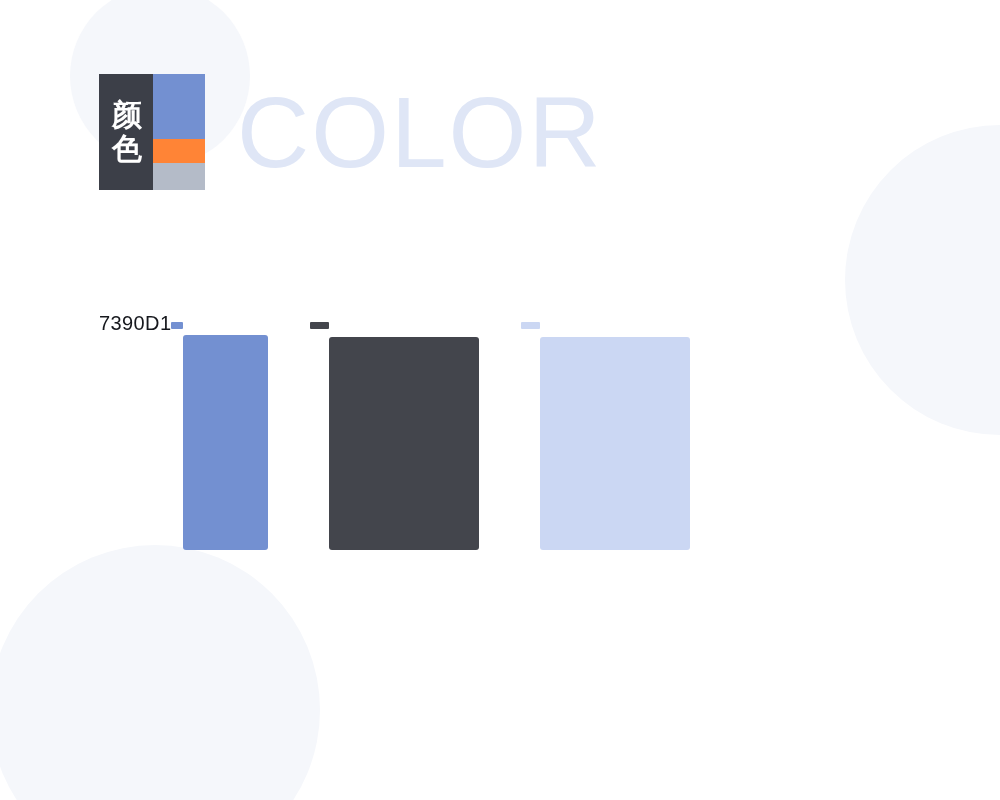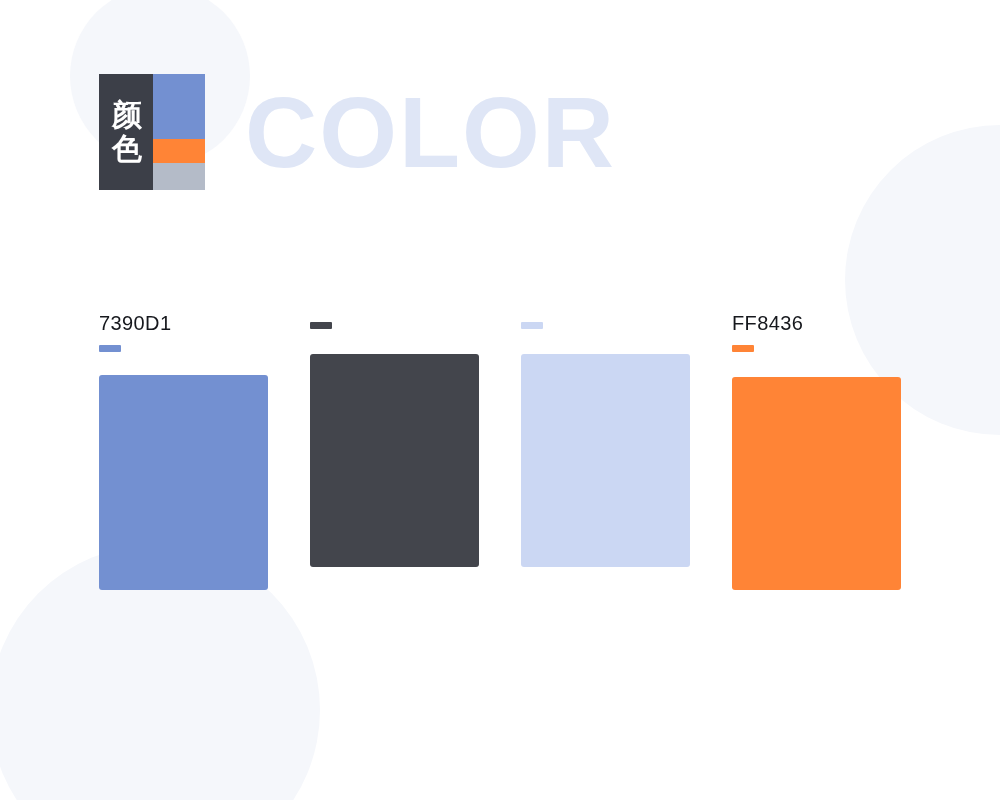--- a/index.html
+++ b/index.html
@@ -93,43 +93,43 @@
     width: 52px;
     height: 116px;
     display: flex;
     flex-direction: column;
   }
   .logo-band-1 { flex: 0 0 56%; background: #7390D1; }
   .logo-band-2 { flex: 0 0 21%; background: #FF8436; }
   .logo-band-3 { flex: 1 1 auto; background: #B4BBC8; }
 
   .brand-title {
-    margin-left: 40px;
+    margin-left: 32px;
     font-size: 100px;
     line-height: 100px;
-    font-weight: 700;
+    font-weight: 400;
     letter-spacing: 2px;
     color: #dfe6f6;
     white-space: nowrap;
     user-select: none;
   }
 
   
   .swatch-grid {
     position: absolute;
     left: 99px;
     top: 312px;
     width: 820px;
     display: flex;
   }
   .swatch-col {
     width: 169px;
     margin-right: 42px;
     display: flex;
-    flex-direction: column;
+    flex-direction: row;
   }
   .swatch-col:last-child { margin-right: 0; }
 
   .swatch-hex {
     font-size: 20px;
     line-height: 23px;
     color: #16181d;
     letter-spacing: 0.4px;
     font-weight: 400;
   }
@@ -187,20 +187,15 @@
     <div class="swatch-col">
       <div class="swatch-rule" style="background: rgb(67, 69, 76);"></div>
       <div class="swatch-chip" style="background: rgb(67, 69, 76);"></div>
     </div>
 
     <div class="swatch-col">
       <div class="swatch-rule" style="background: rgb(203, 215, 243);"></div>
       <div class="swatch-chip" style="background: rgb(203, 215, 243);"></div>
     </div>
 
-    <div class="swatch-col">
-      <div class="swatch-hex">FF8436</div>
-      <div class="swatch-rule" style="background: rgb(255, 132, 54);"></div>
-      <div class="swatch-chip" style="background: rgb(255, 132, 54);"></div>
-    </div>
 
   </div>
 </div>
 
 </body></html>

